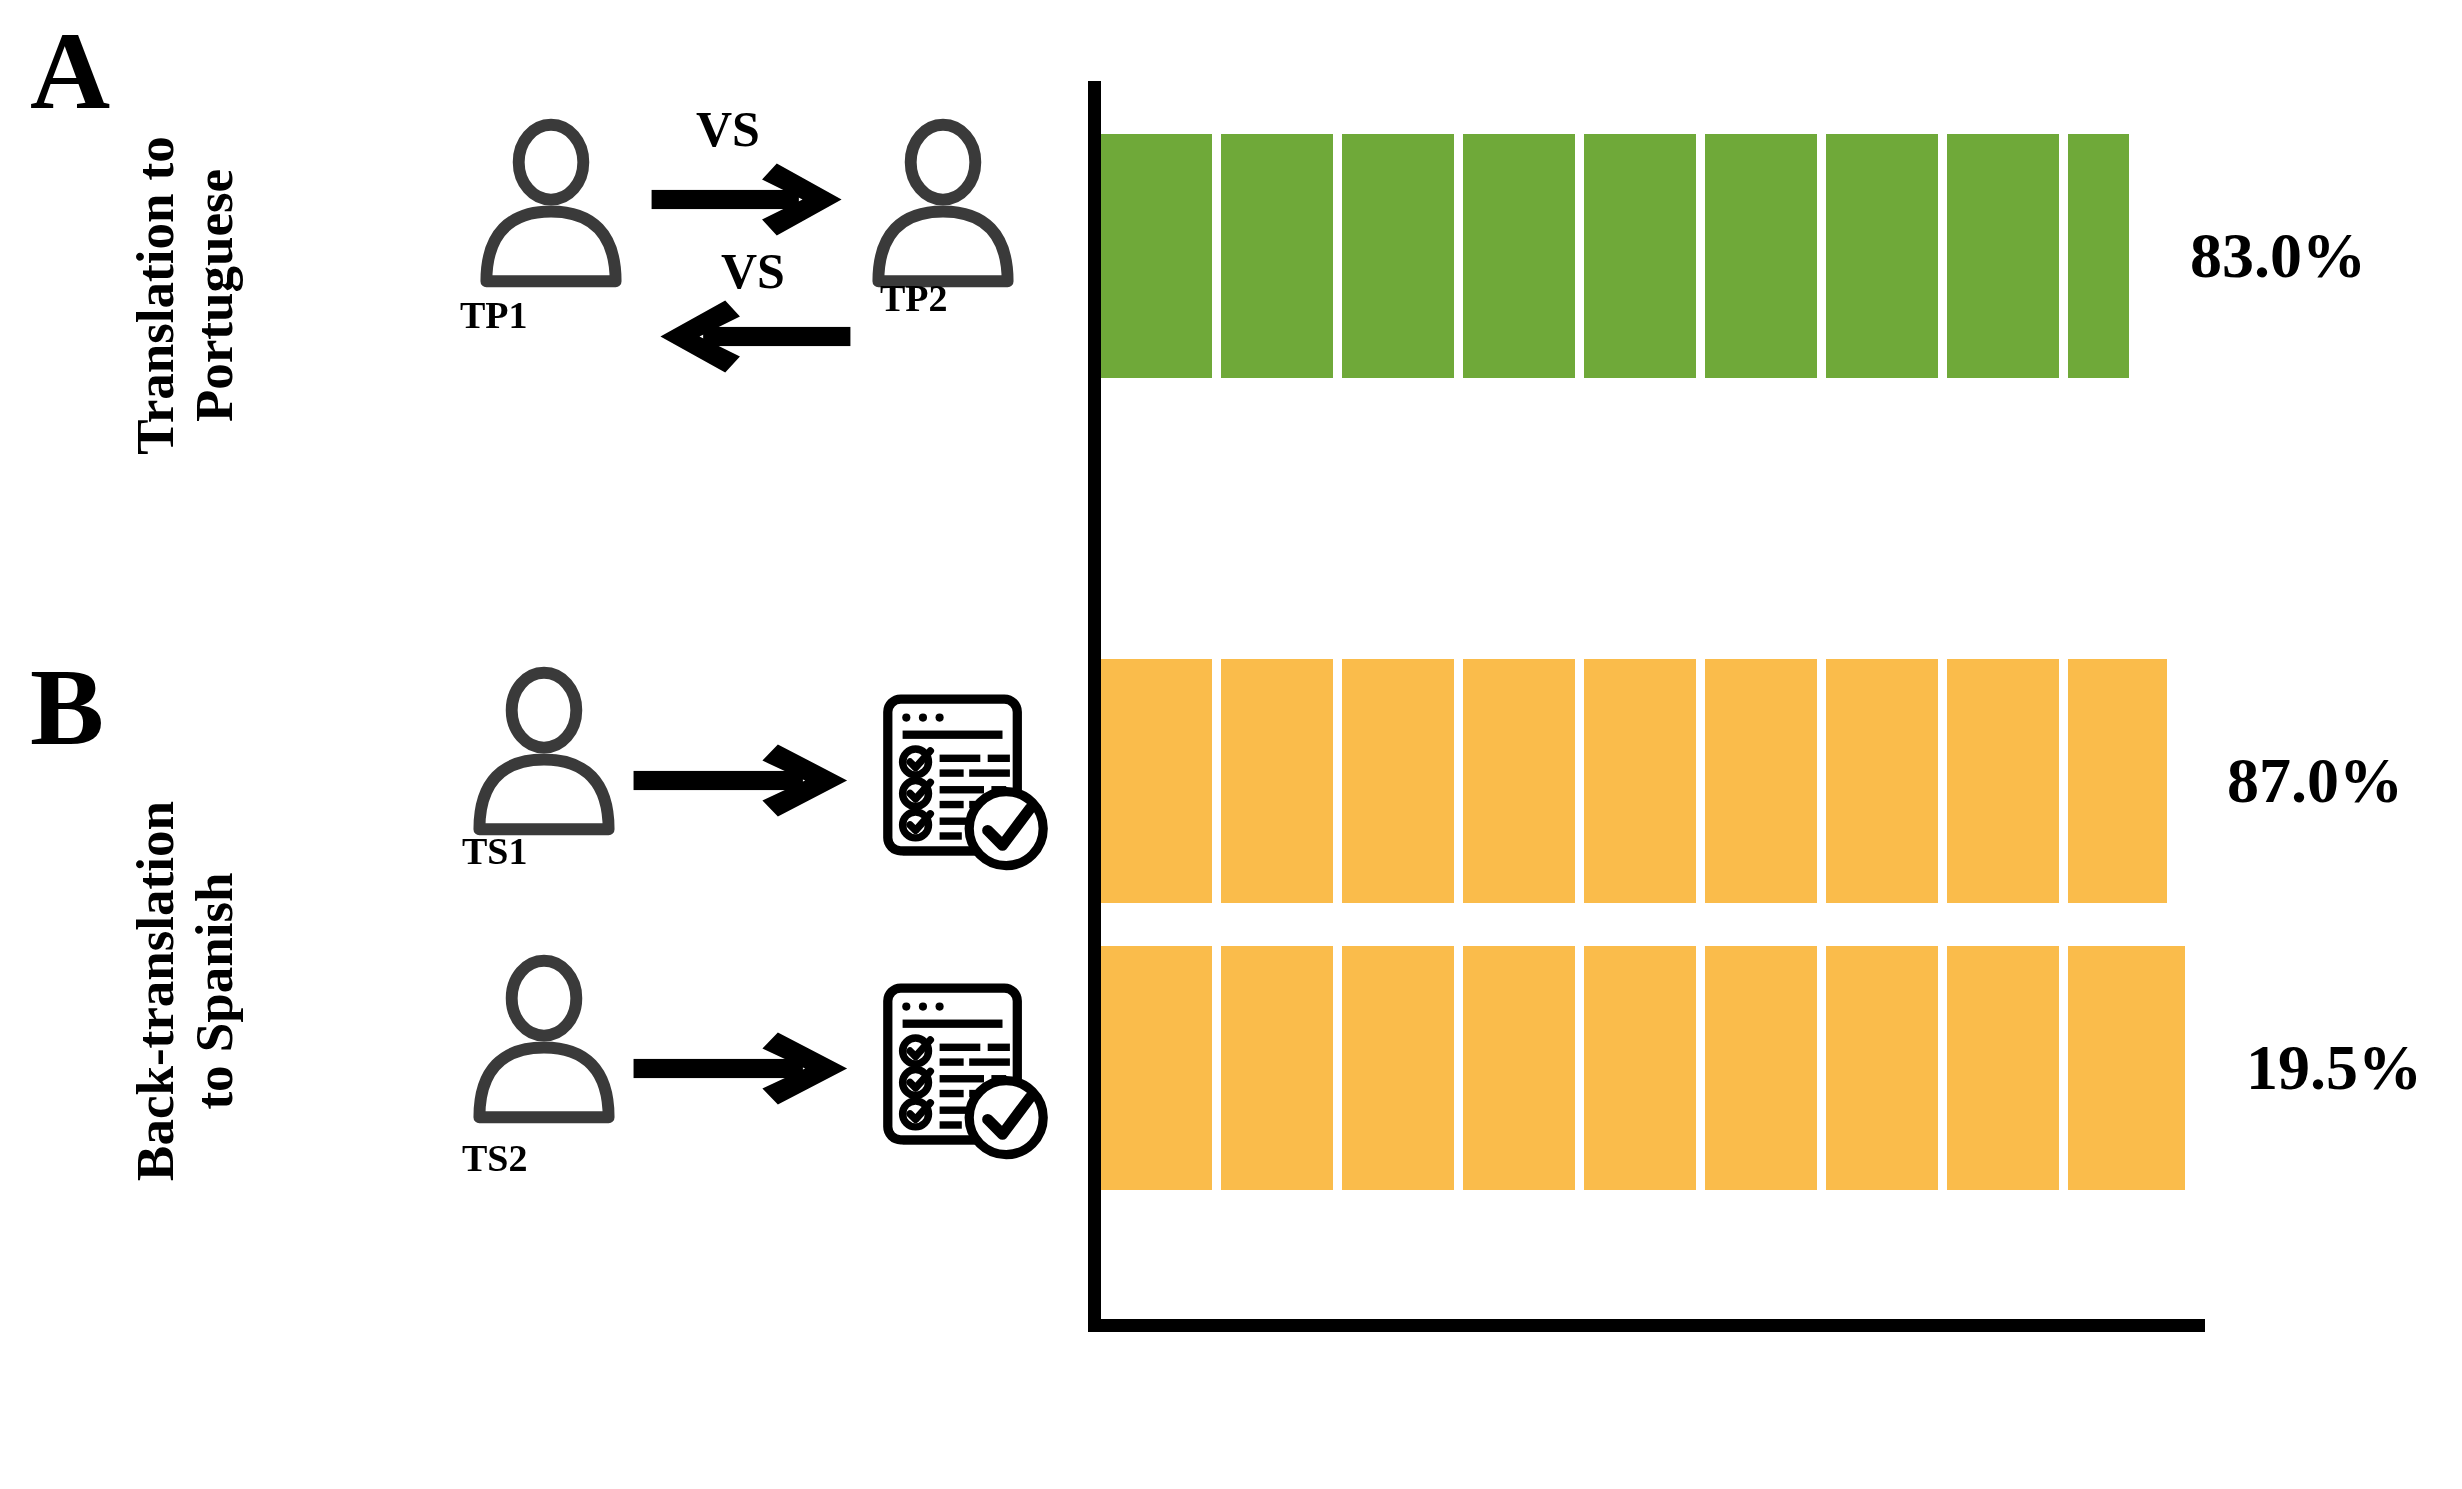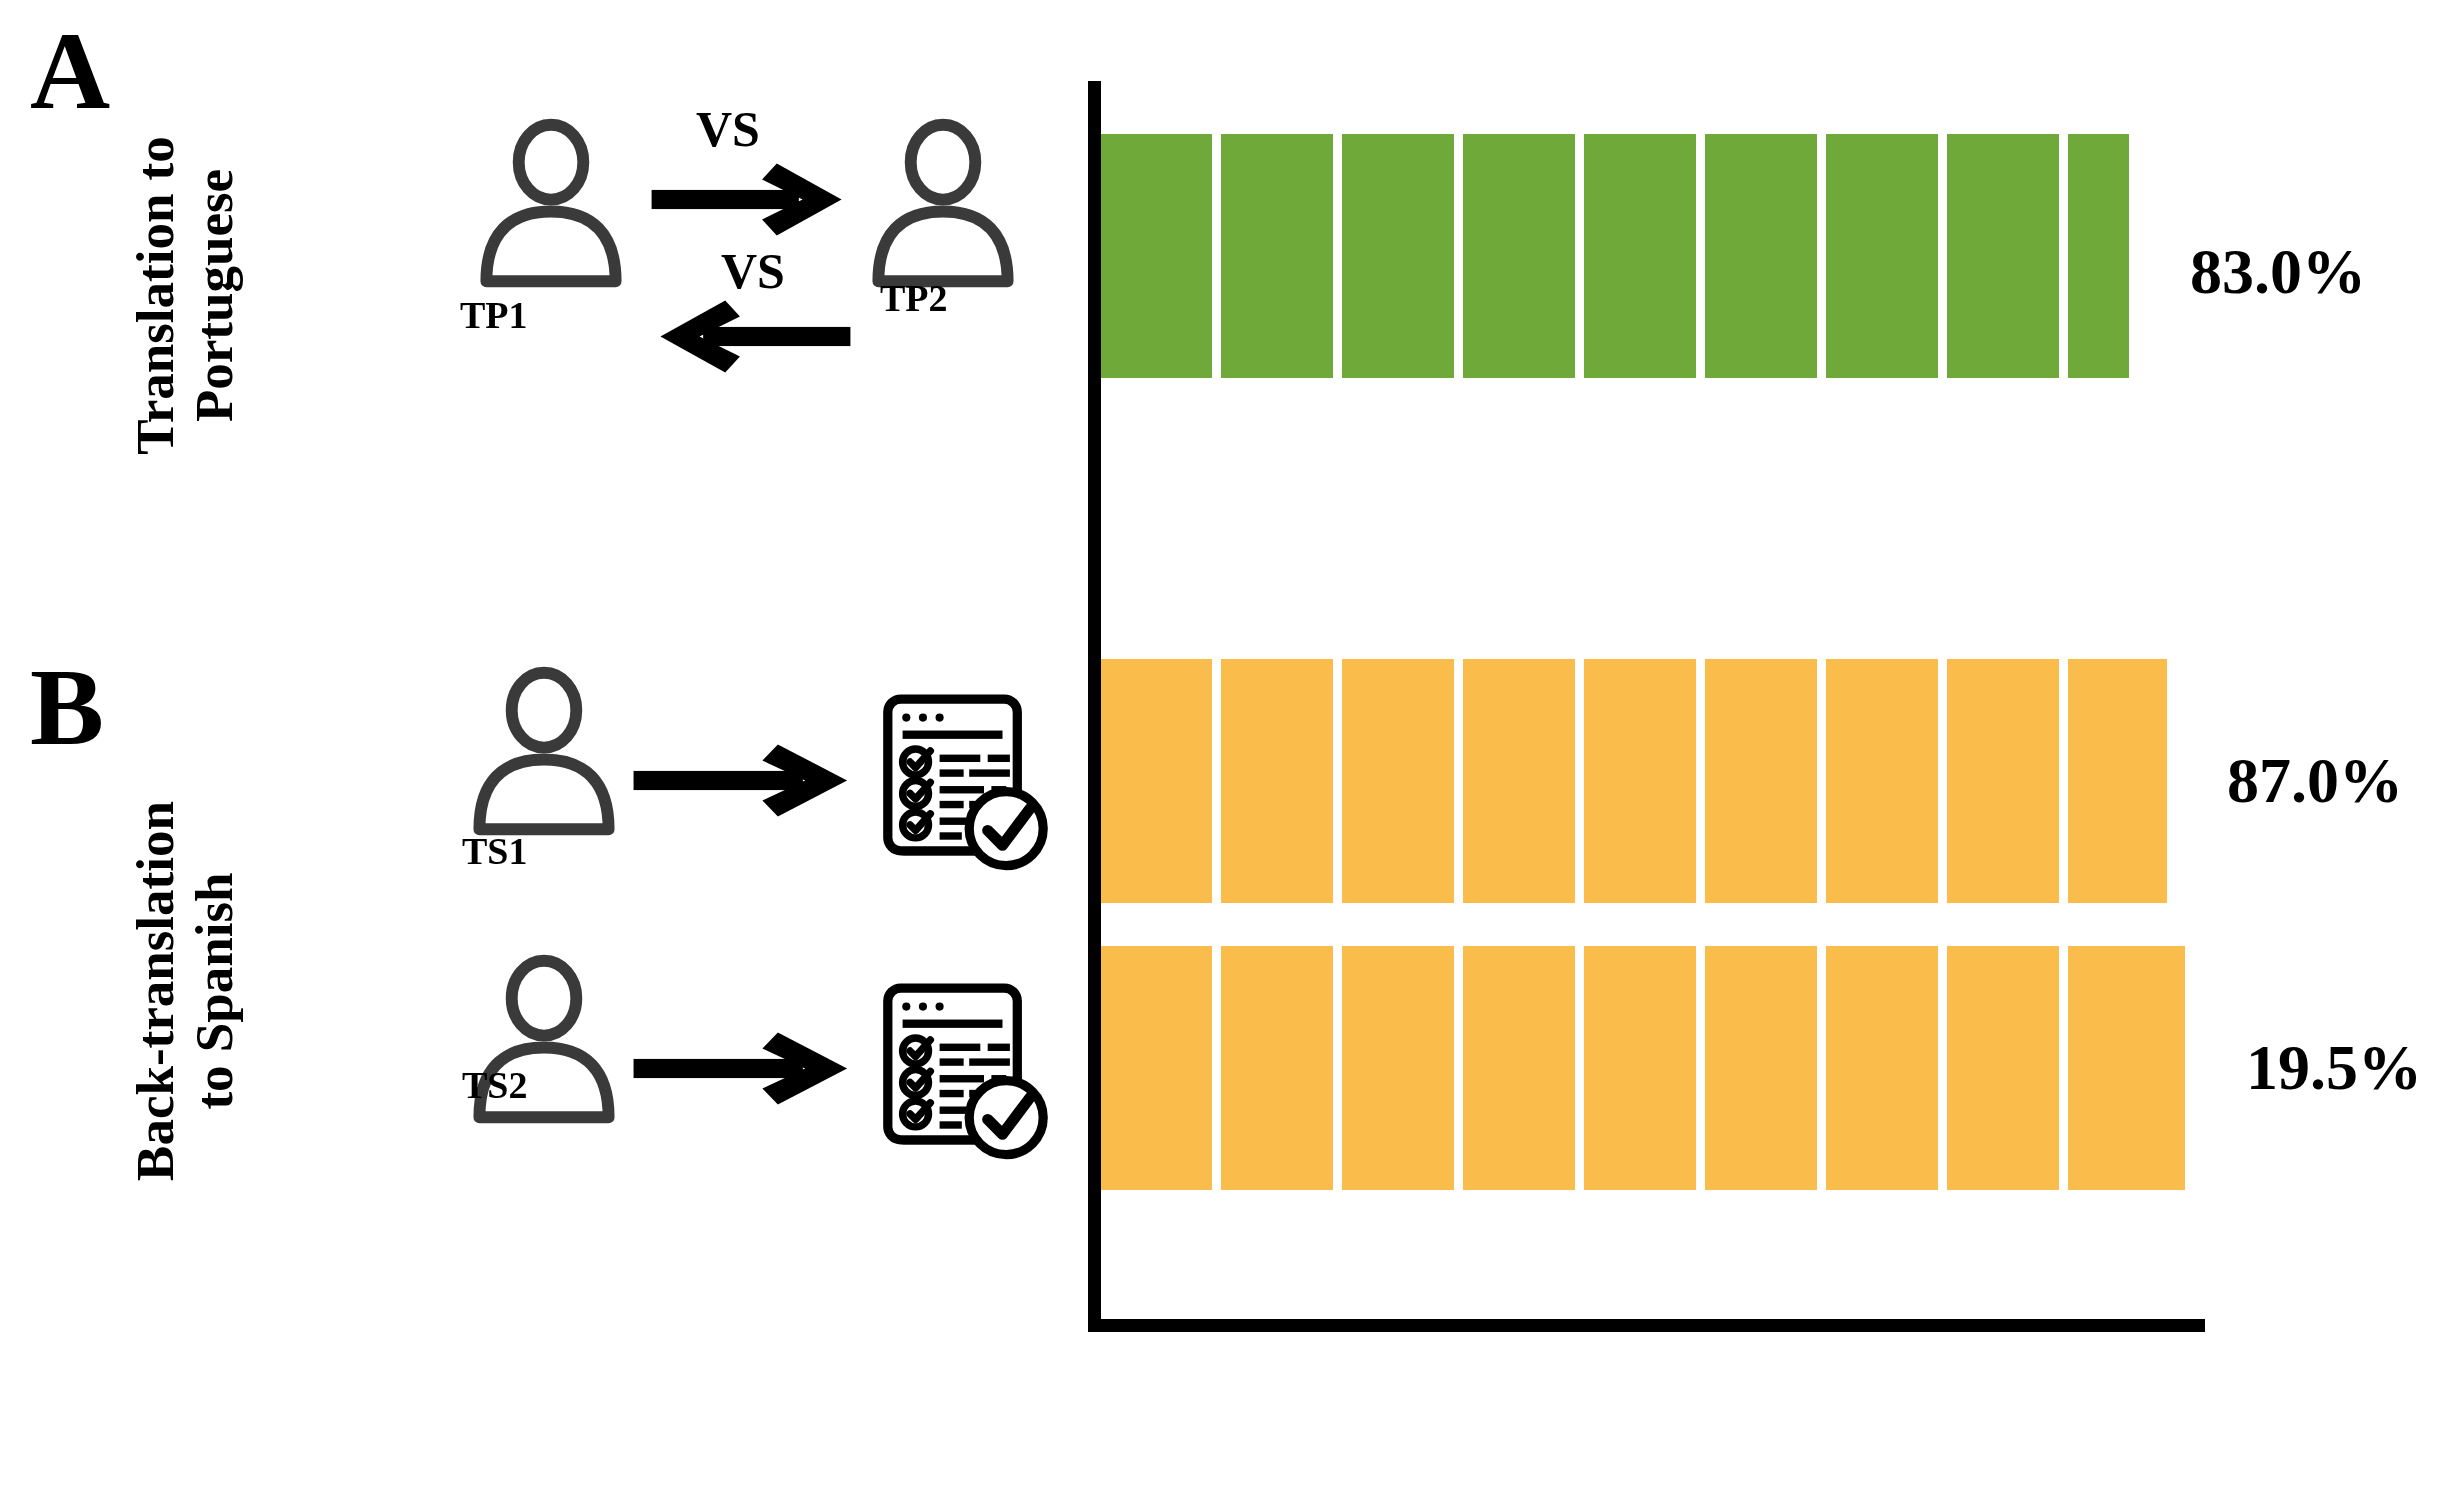--- a/index.html
+++ b/index.html
@@ -189,21 +189,21 @@
     <div class="bar-seg" style="width:112px; background:#6FA939;"></div>
     <div class="bar-seg" style="width:112px; background:#6FA939;"></div>
     <div class="bar-seg" style="width:112px; background:#6FA939;"></div>
     <div class="bar-seg" style="width:112px; background:#6FA939;"></div>
     <div class="bar-seg" style="width:112px; background:#6FA939;"></div>
     <div class="bar-seg" style="width:112px; background:#6FA939;"></div>
     <div class="bar-seg" style="width:112px; background:#6FA939;"></div>
     <div class="bar-seg" style="width:112px; background:#6FA939;"></div>
     <div class="bar-seg" style="width:61px; background:#6FA939;"></div>
   </div>
-  <div class="value-label" style="left:2190px; top:240px;">83.0%</div>
+  <div class="value-label" style="left:2190px; top:224px;">83.0%</div>
 
   <div class="panel-letter" id="panel-letter-b">B</div>
 
   <div class="side-caption" id="caption-b">Back-translation
 to Spanish</div>
 
   <div class="person-icon" id="person-ts1" style="left:459px; top:666px;">
     <svg width="170" height="170" viewBox="0 0 100 100">
       <ellipse cx="50" cy="26" rx="19" ry="22" fill="none" stroke="#3A3A3A" stroke-width="7"></ellipse>
       <path d="M12 96 C12 68 26 55 50 55 C74 55 88 68 88 96 Z" fill="none" stroke="#3A3A3A" stroke-width="7" stroke-linejoin="round"></path>
@@ -264,21 +264,21 @@
     <div class="bar-seg" style="width:99px; background:#FABC4B;"></div>
   </div>
   <div class="value-label" style="left:2227px; top:749px;">87.0%</div>
 
   <div class="person-icon" id="person-ts2" style="left:459px; top:954px;">
     <svg width="170" height="170" viewBox="0 0 100 100">
       <ellipse cx="50" cy="26" rx="19" ry="22" fill="none" stroke="#3A3A3A" stroke-width="7"></ellipse>
       <path d="M12 96 C12 68 26 55 50 55 C74 55 88 68 88 96 Z" fill="none" stroke="#3A3A3A" stroke-width="7" stroke-linejoin="round"></path>
     </svg>
   </div>
-  <div class="actor-name" style="left:462px; top:1066px;">TS2</div>
+  <div class="actor-name" style="left:462px; top:1139px;">TS2</div>
 
   <div class="arrow" id="arrow-ts2" style="left:633px; top:1028px;">
     <svg width="222" height="81" viewBox="0 0 300 110">
       <rect x="0" y="42" width="230" height="26" fill="#000000"></rect>
       <path d="M196 6 L290 55 L196 104 L175 82 L233 55 L175 28 Z" fill="#000000"></path>
     </svg>
   </div>
 
   <div class="checklist-icon" id="checklist-ts2" style="left:873px; top:977px;">
     <svg width="185" height="185" viewBox="0 0 100 100">

